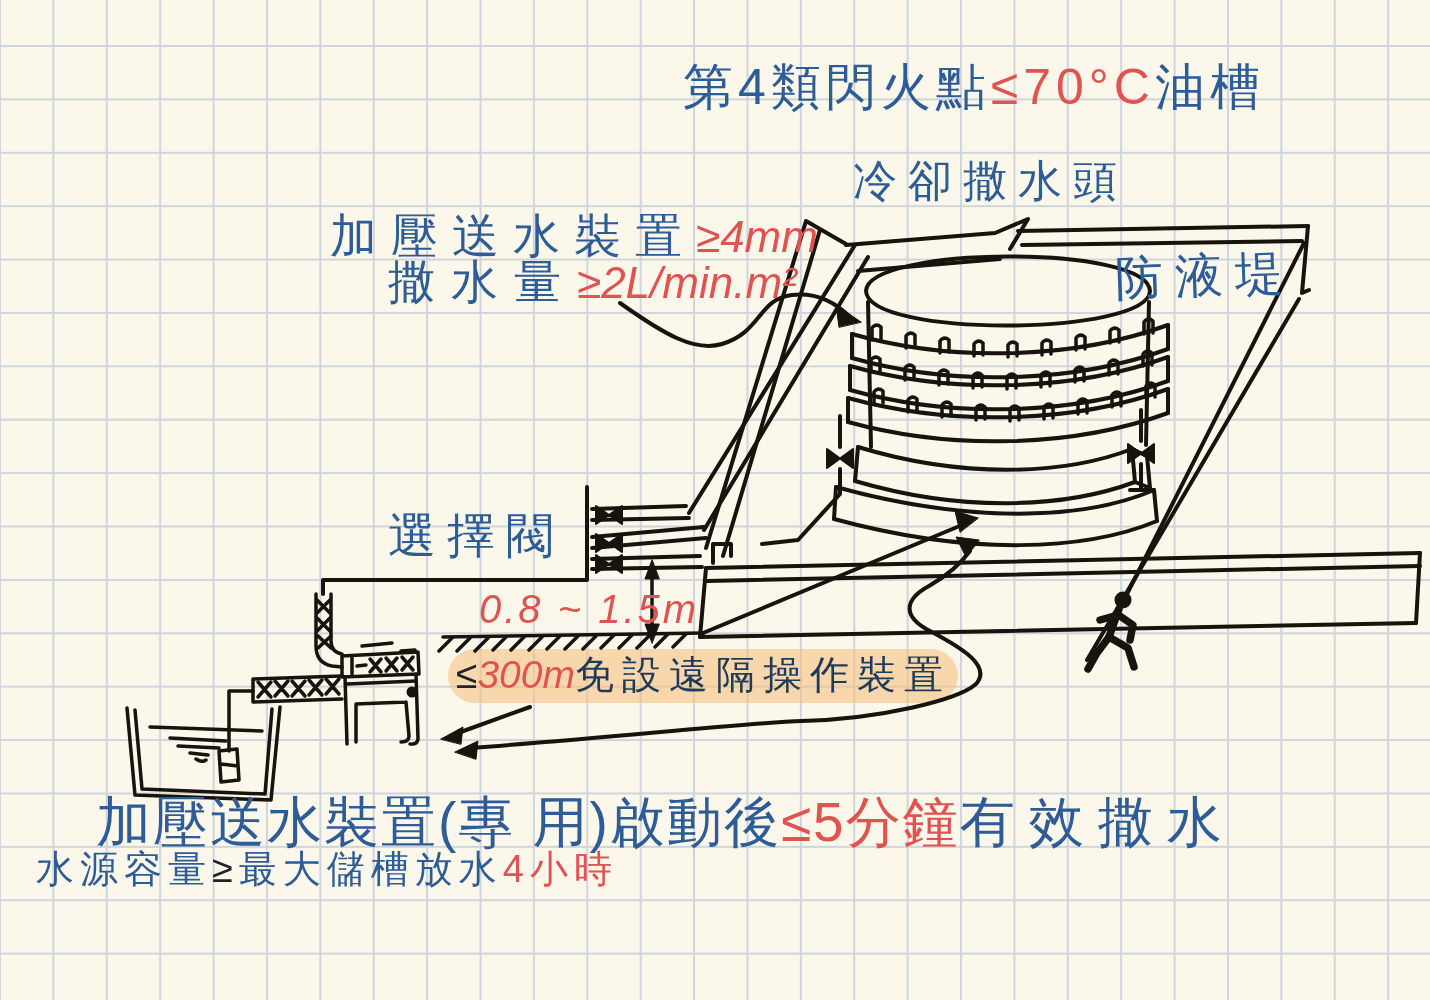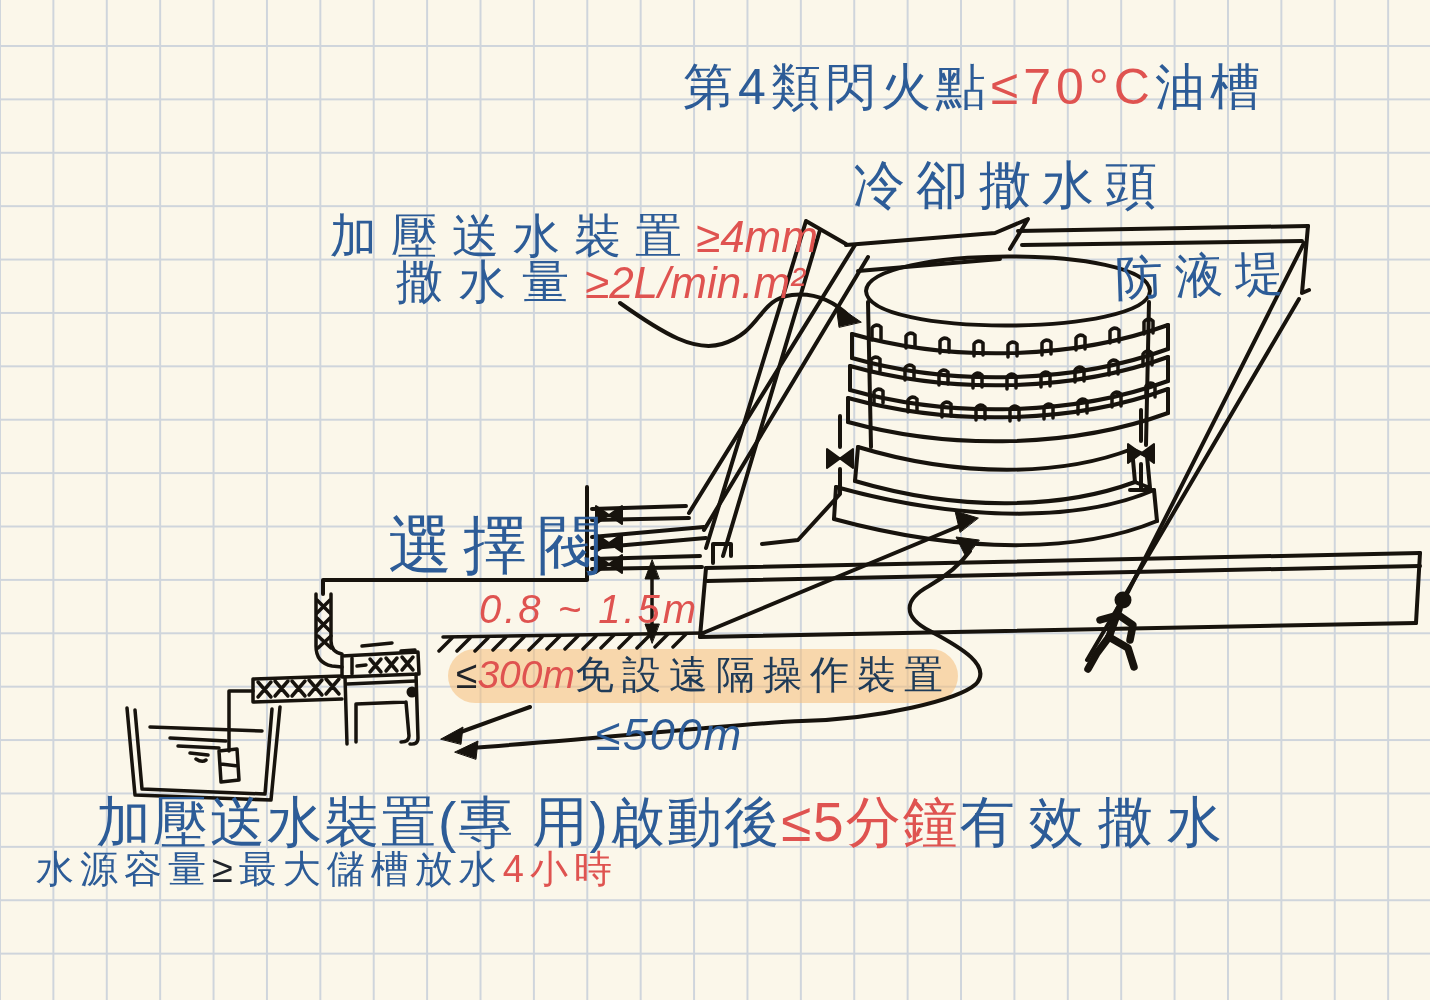--- a/index.html
+++ b/index.html
@@ -19,28 +19,28 @@
   .txt{position:absolute;white-space:nowrap;line-height:1.1;}
   .blue{color:#2d5c97;}
   .red{color:#df5350;}
   .navy{color:#1f3b58;margin-top:36px;}
   .ink{color:#20242a;}
   .hl-pill{
     position:absolute;left:448px;top:649px;width:510px;height:54px;
     border-radius:27px;background:rgba(246,189,120,0.55);
   }
   .t-title{left:683px;top:60px;font-size:50px;letter-spacing:5px;}
-  .t-cool{left:853px;top:157px;font-size:52px;letter-spacing:11px;}
+  .t-cool{left:853px;top:157px;font-size:44px;letter-spacing:11px;}
   .t-ann1{left:330px;top:210px;font-size:47px;}
   .t-ann1 .lbl{letter-spacing:14px;}
-  .t-ann2{left:396px;top:256px;font-size:47px;}
+  .t-ann2{left:388px;top:256px;font-size:47px;}
   .t-ann2 .lbl{letter-spacing:16px;}
   .t-ann1 .red,.t-ann2 .red{font-size:44px;font-style:italic;}
   .t-dike{left:1115px;top:250px;font-size:48px;letter-spacing:12px;transform:rotate(-2deg);}
-  .t-sel{left:388px;top:510px;font-size:64px;letter-spacing:11px;}
+  .t-sel{left:388px;top:510px;font-size:48px;letter-spacing:11px;}
   .t-range{left:452px;top:587px;font-size:40px;letter-spacing:3px;font-style:italic;margin-left:27px;}
   .t-pill{left:456px;top:654px;font-size:39px;}
   .t-pill .cjk{letter-spacing:8px;}
   .t-pill .red{font-style:italic;margin-top:20px;}
   .t-500{left:596px;top:710px;font-size:45px;font-style:italic;letter-spacing:2px;}
   .t-pump{left:96px;top:792px;font-size:55px;letter-spacing:2px;}
   .t-pump .post{letter-spacing:14px;}
   .t-src{left:36px;top:849px;font-size:38px;letter-spacing:6px;}
 </style>
 </head>
@@ -204,21 +204,20 @@
   <div class="txt t-dike blue">防液堤</div>
 
   <div class="txt t-sel blue">選擇閥</div>
 
   <div class="txt t-range red">0.8 ~ 1.5m</div>
 
   <div class="txt t-pill">
     <span class="ink">≤</span><span class="red">300m</span><span class="navy cjk">免設遠隔操作裝置</span>
   </div>
 
-  <div class="txt t-500 blue">≤500m</div>
 
   <div class="txt t-pump blue">
     <span>加壓送水裝置(專 用)啟動後</span><span class="red">≤5分鐘</span><span class="post">有效撒水</span>
   </div>
 
   <div class="txt t-src blue">
     <span>水源容量</span><span class="ink">≥</span><span>最大儲槽放水</span><span class="red">4小時</span>
   </div>
 
 </div>

